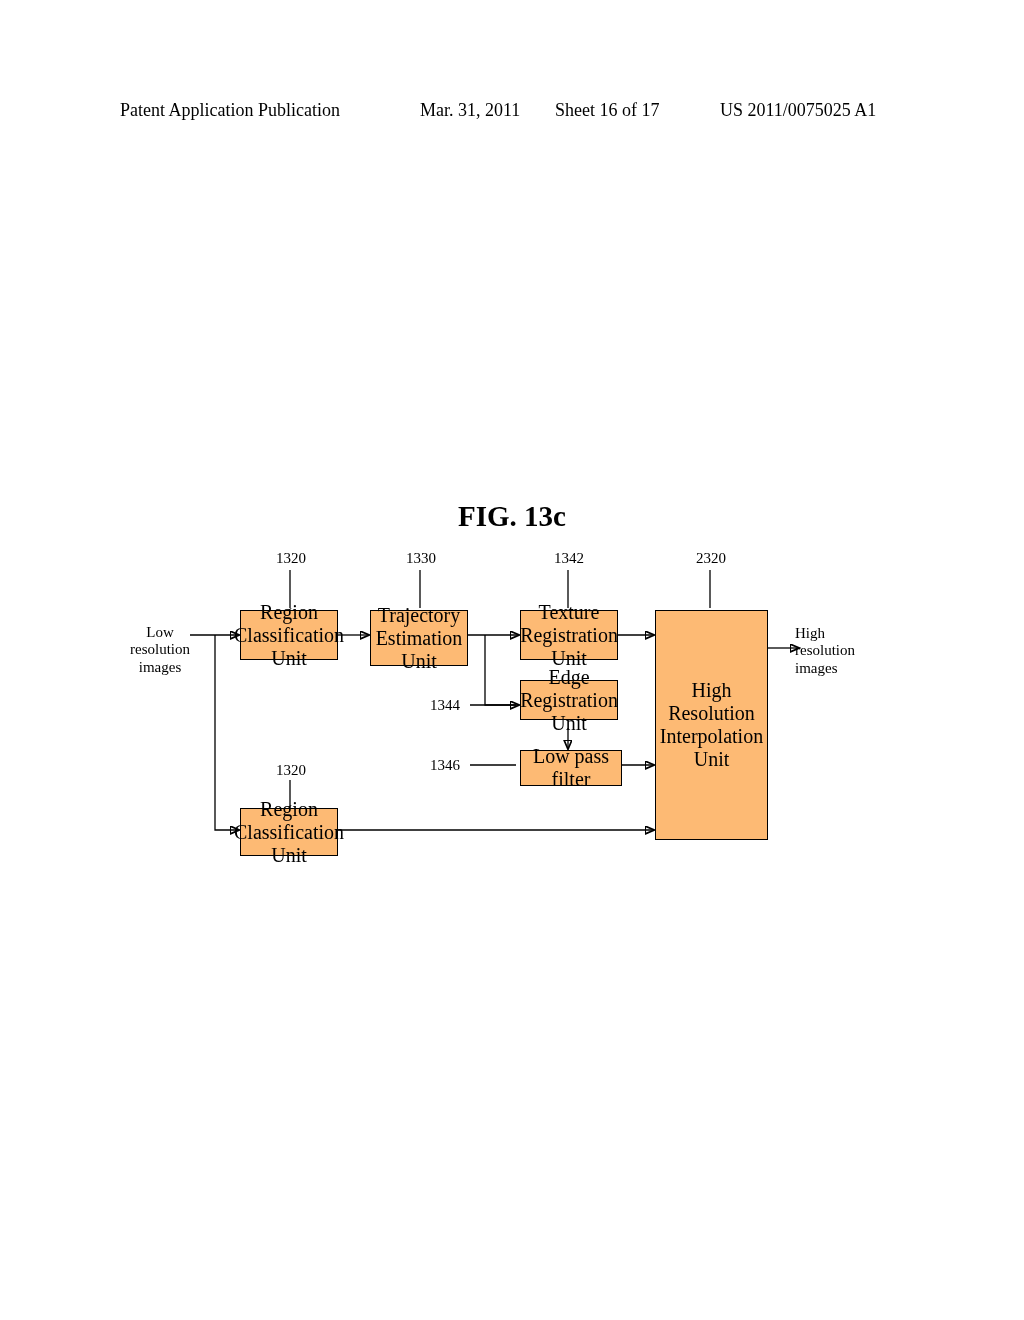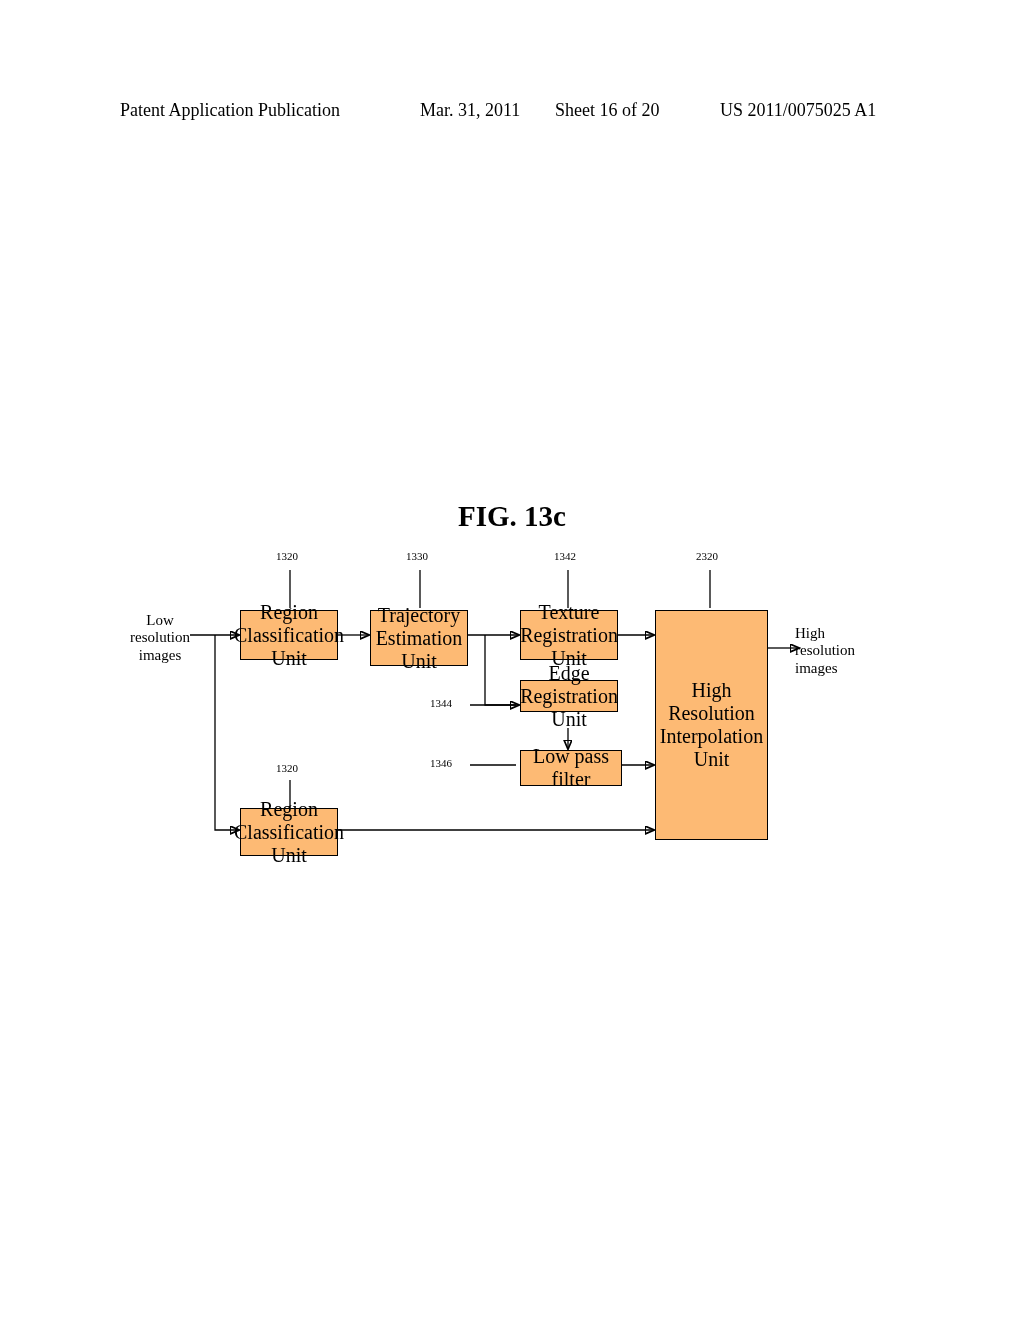--- a/index.html
+++ b/index.html
@@ -50,21 +50,21 @@
     box-sizing: border-box;
   }
   .label {
     position: absolute;
     font-size: 15px;
     text-align: center;
     line-height: 1.15;
   }
   .refnum {
     position: absolute;
-    font-size: 11px;
+    font-size: 15px;
   }
   svg.wires {
     position: absolute;
     top: 0;
     left: 0;
     width: 800px;
     height: 320px;
     overflow: visible;
   }
   svg.wires line, svg.wires path {
@@ -73,21 +73,21 @@
     fill: none;
   }
   .arrowhead { fill: #000; stroke: none; }
 </style>
 </head>
 <body>
 
 <div class="header">
   <span style="left:120px">Patent Application Publication</span>
   <span style="left:420px">Mar. 31, 2011</span>
-  <span style="left:555px">Sheet 16 of 20</span>
+  <span style="left:555px">Sheet 16 of 17</span>
   <span style="left:720px">US 2011/0075025 A1</span>
 </div>
 
 <div class="figtitle">FIG. 13c</div>
 
 <div class="diagram">
 
   <svg class="wires">
     <defs>
       <marker id="ah" markerWidth="8" markerHeight="8" refX="6" refY="3" orient="auto">
@@ -120,38 +120,38 @@
     <path d="M438,30 C438,40 438,55 438,68"></path>
     <path d="M580,30 C580,40 580,55 580,68"></path>
 
     <path d="M160,240 C160,250 160,260 160,268"></path>
 
     <path d="M340,165 C350,165 365,165 386,165"></path>
 
     <path d="M340,225 C350,225 365,225 386,225"></path>
   </svg>
 
-  <div class="label" style="left:-5px; top:72px; width:70px; text-align:center; white-space:pre-line">Low
+  <div class="label" style="left:-5px; top:84px; width:70px; text-align:center; white-space:pre-line">Low
 resolution
 images</div>
   <div class="label" style="left:665px; top:85px; width:75px; text-align:left; white-space:pre-line">High
 resolution
 images</div>
 
   <div class="box" style="left:110px; top:70px; width:98px; height:50px; white-space:pre-line">Region
 Classification
 Unit</div>
   <div class="box" style="left:240px; top:70px; width:98px; height:56px; white-space:pre-line">Trajectory
 Estimation
 Unit</div>
   <div class="box" style="left:390px; top:70px; width:98px; height:50px; white-space:pre-line">Texture
 Registration
 Unit</div>
 
-  <div class="box" style="left:390px; top:140px; width:98px; height:32px; white-space:pre-line">Edge
+  <div class="box" style="left:390px; top:140px; width:98px; height:40px; white-space:pre-line">Edge
 Registration
 Unit</div>
   <div class="box" style="left:390px; top:210px; width:102px; height:36px; white-space:pre-line">Low pass
 filter</div>
 
   <div class="box" style="left:525px; top:70px; width:113px; height:230px; white-space:pre-line">High
 Resolution
 Interpolation
 Unit</div>
 

